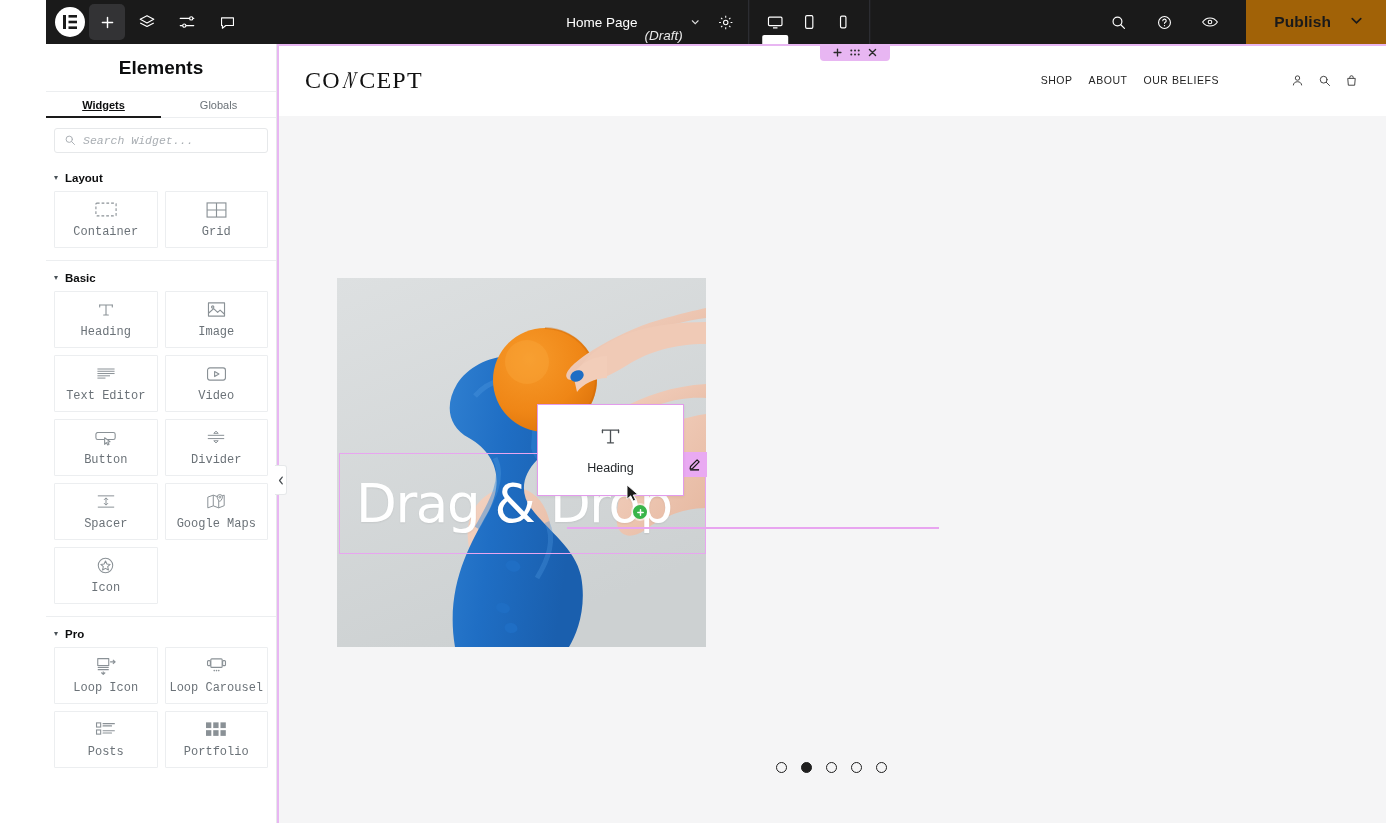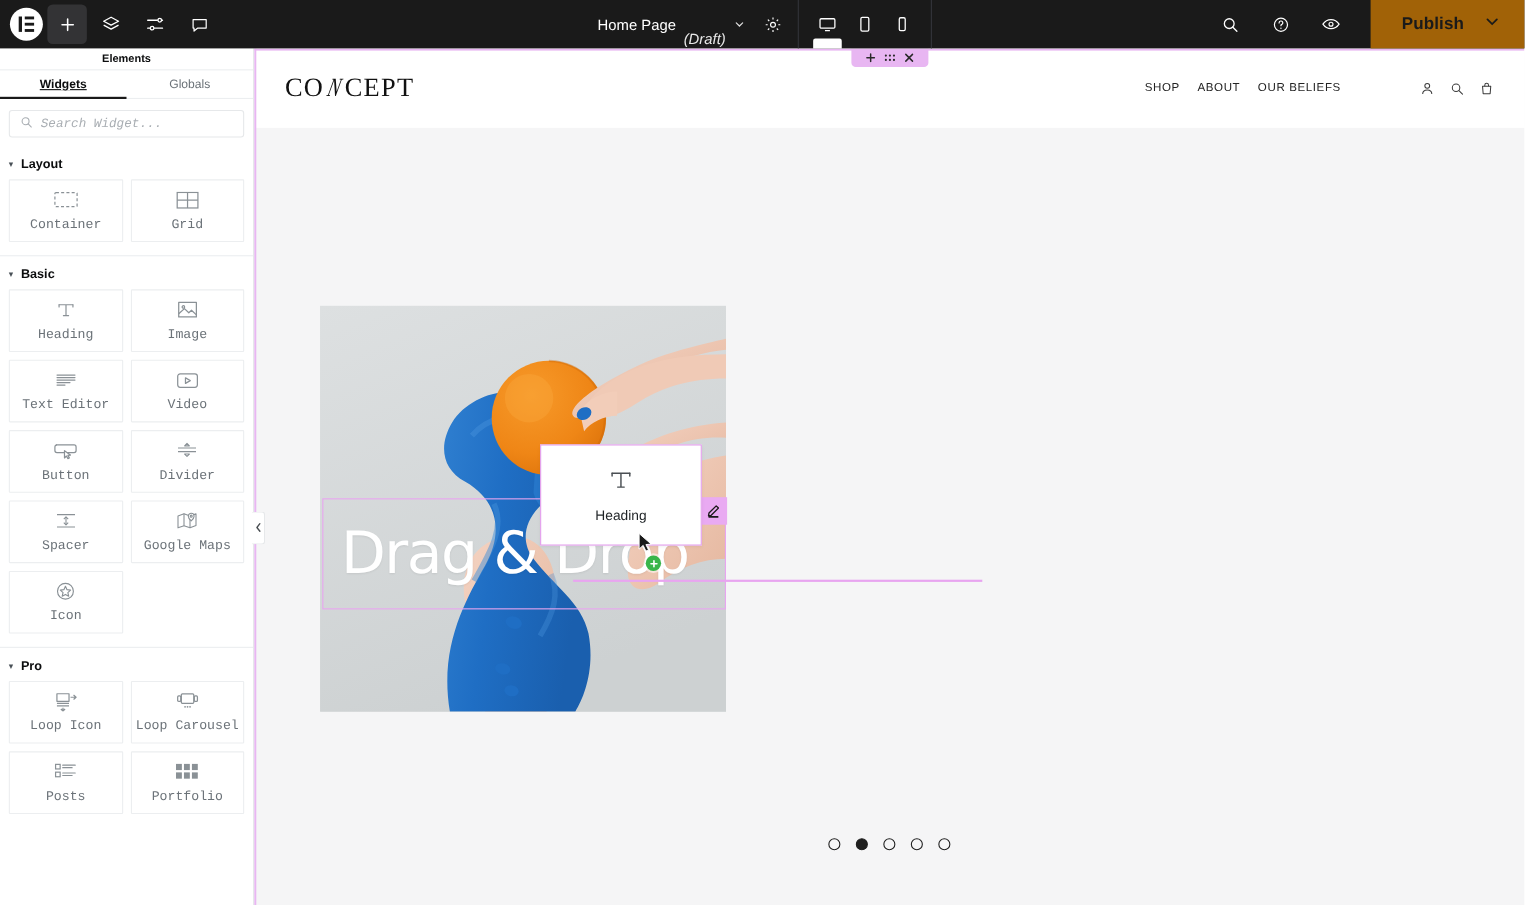--- a/index.html
+++ b/index.html
@@ -3,21 +3,21 @@
 <meta charset="utf-8">
 <title>Elementor Editor</title>
 <style>
   * { box-sizing: border-box; margin: 0; padding: 0; }
   html, body {
     width: 1386px; height: 823px;
     overflow: hidden;
     font-family: "Liberation Sans", sans-serif;
     background: #ffffff;
   }
-  #app { position: relative; width: 1386px; height: 823px; display: flex; flex-direction: column; }
+  #app { position: relative; width: 1386px; height: 823px; display: flex; flex-direction: column; padding-left: 46px; }
 
   
   .topbar {
     height: 44px; flex: 0 0 44px;
     background: #1a1a1a;
     display: flex; align-items: center;
     position: relative; z-index: 60;
   }
   .tb-left { display: flex; align-items: center; height: 44px; padding-left: 9px; gap: 4px; }
   .el-logo {
@@ -73,22 +73,22 @@
 
   
   .panel {
     width: 231px; flex: 0 0 231px;
     background: #ffffff;
     display: flex; flex-direction: column;
     border-right: 1px solid #e6e8ea;
     position: relative; z-index: 30;
   }
   .panel-header {
-    height: 20px; display: flex; align-items: center; justify-content: center;
-    font-size: 10px; font-weight: bold; color: #0c0d0e;
+    height: 48px; display: flex; align-items: center; justify-content: center;
+    font-size: 19px; font-weight: bold; color: #0c0d0e;
     border-bottom: 1px solid #eceef0;
   }
   .panel-tabs { display: flex; height: 26px; border-bottom: 1px solid #eceef0; }
   .panel-tab {
     flex: 1; display: flex; align-items: center; justify-content: center;
     font-size: 11px; color: #6b7278; cursor: pointer; position: relative;
   }
   .panel-tab.active { color: #0c0d0e; font-weight: bold; text-decoration: underline; }
   .panel-tab.active::after {
     content: ""; position: absolute; left: 0; right: 0; bottom: -1px;

